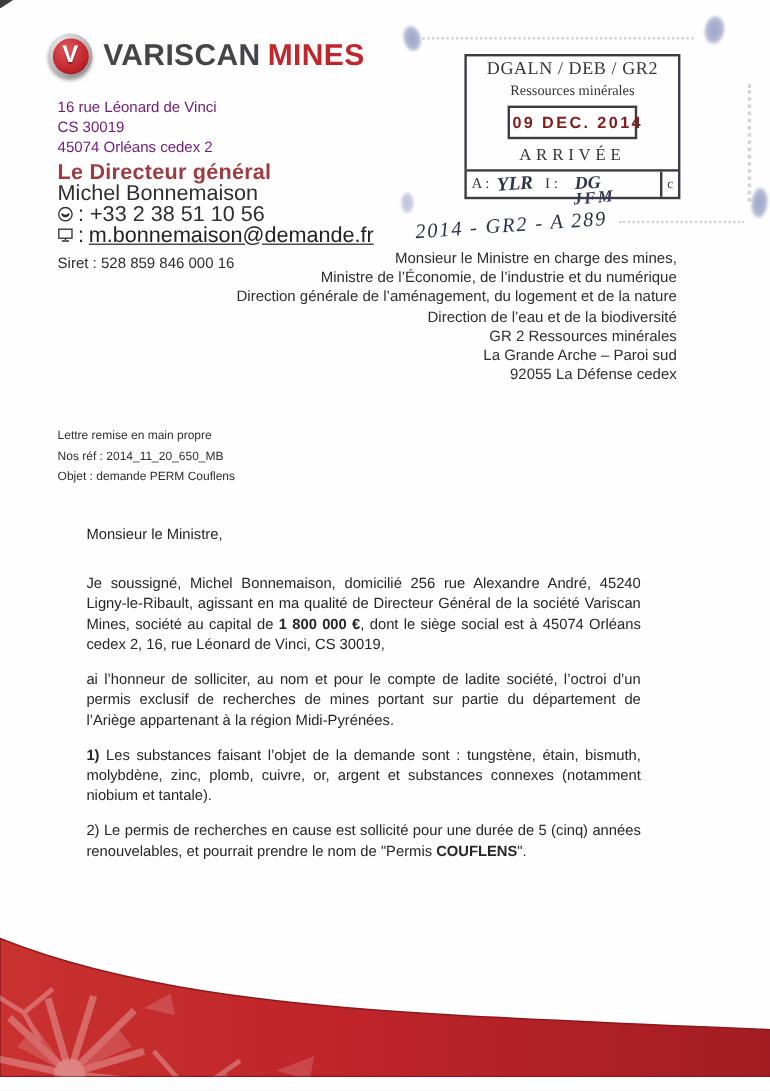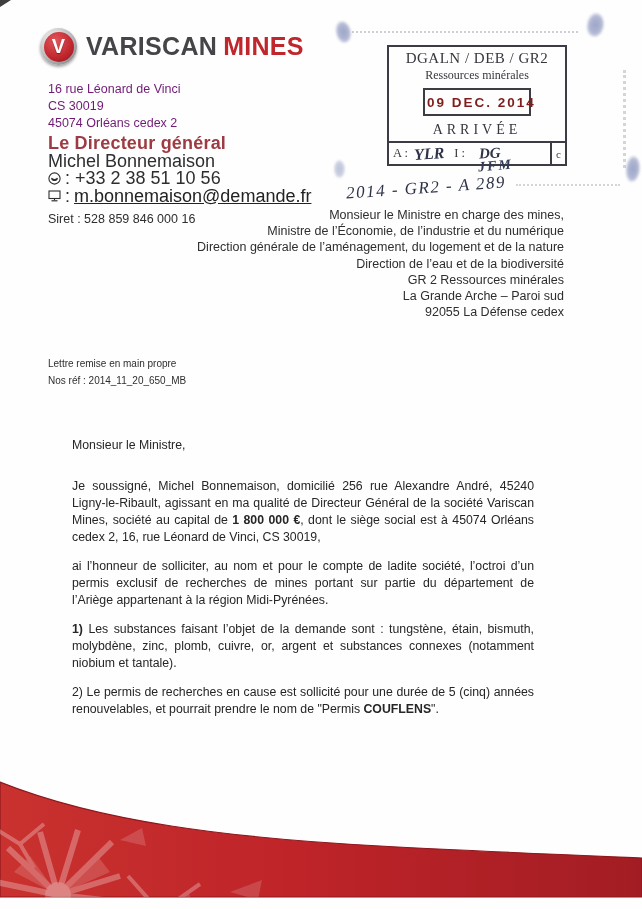--- a/index.html
+++ b/index.html
@@ -169,20 +169,21 @@
     <div>Direction de l’eau et de la biodiversité</div>
     <div>GR 2 Ressources minérales</div>
     <div>La Grande Arche – Paroi sud</div>
     <div>92055 La Défense cedex</div>
   </div>
 
 
   <div class="refs">
     <div>Lettre remise en main propre</div>
     <div>Nos réf : 2014_11_20_650_MB</div>
+    <div>Objet : demande PERM Couflens</div>
   </div>
 
   <div class="body">
     <div class="salutation">Monsieur le Ministre,</div>
     <p><span>Je soussigné, Michel Bonnemaison, domicilié 256 rue Alexandre André, 45240 Ligny-le-Ribault, agissant en ma qualité de Directeur Général de la société Variscan Mines, société au capital de </span><span class="b">1 800 000 €</span><span>, dont le siège social est à 45074 Orléans cedex 2, 16, rue Léonard de Vinci, CS 30019,</span></p>
     <p>ai l’honneur de solliciter, au nom et pour le compte de ladite société, l’octroi d’un permis exclusif de recherches de mines portant sur partie du département de l’Ariège appartenant à la région Midi-Pyrénées.</p>
     <p><span class="b">1)</span><span> Les substances faisant l’objet de la demande sont : tungstène, étain, bismuth, molybdène, zinc, plomb, cuivre, or, argent et substances connexes (notamment niobium et tantale).</span></p>
     <p><span>2)</span><span> Le permis de recherches en cause est sollicité pour une durée de 5 (cinq) années renouvelables, et pourrait prendre le nom de "Permis </span><span class="b">COUFLENS</span><span>".</span></p>
   </div>
 

